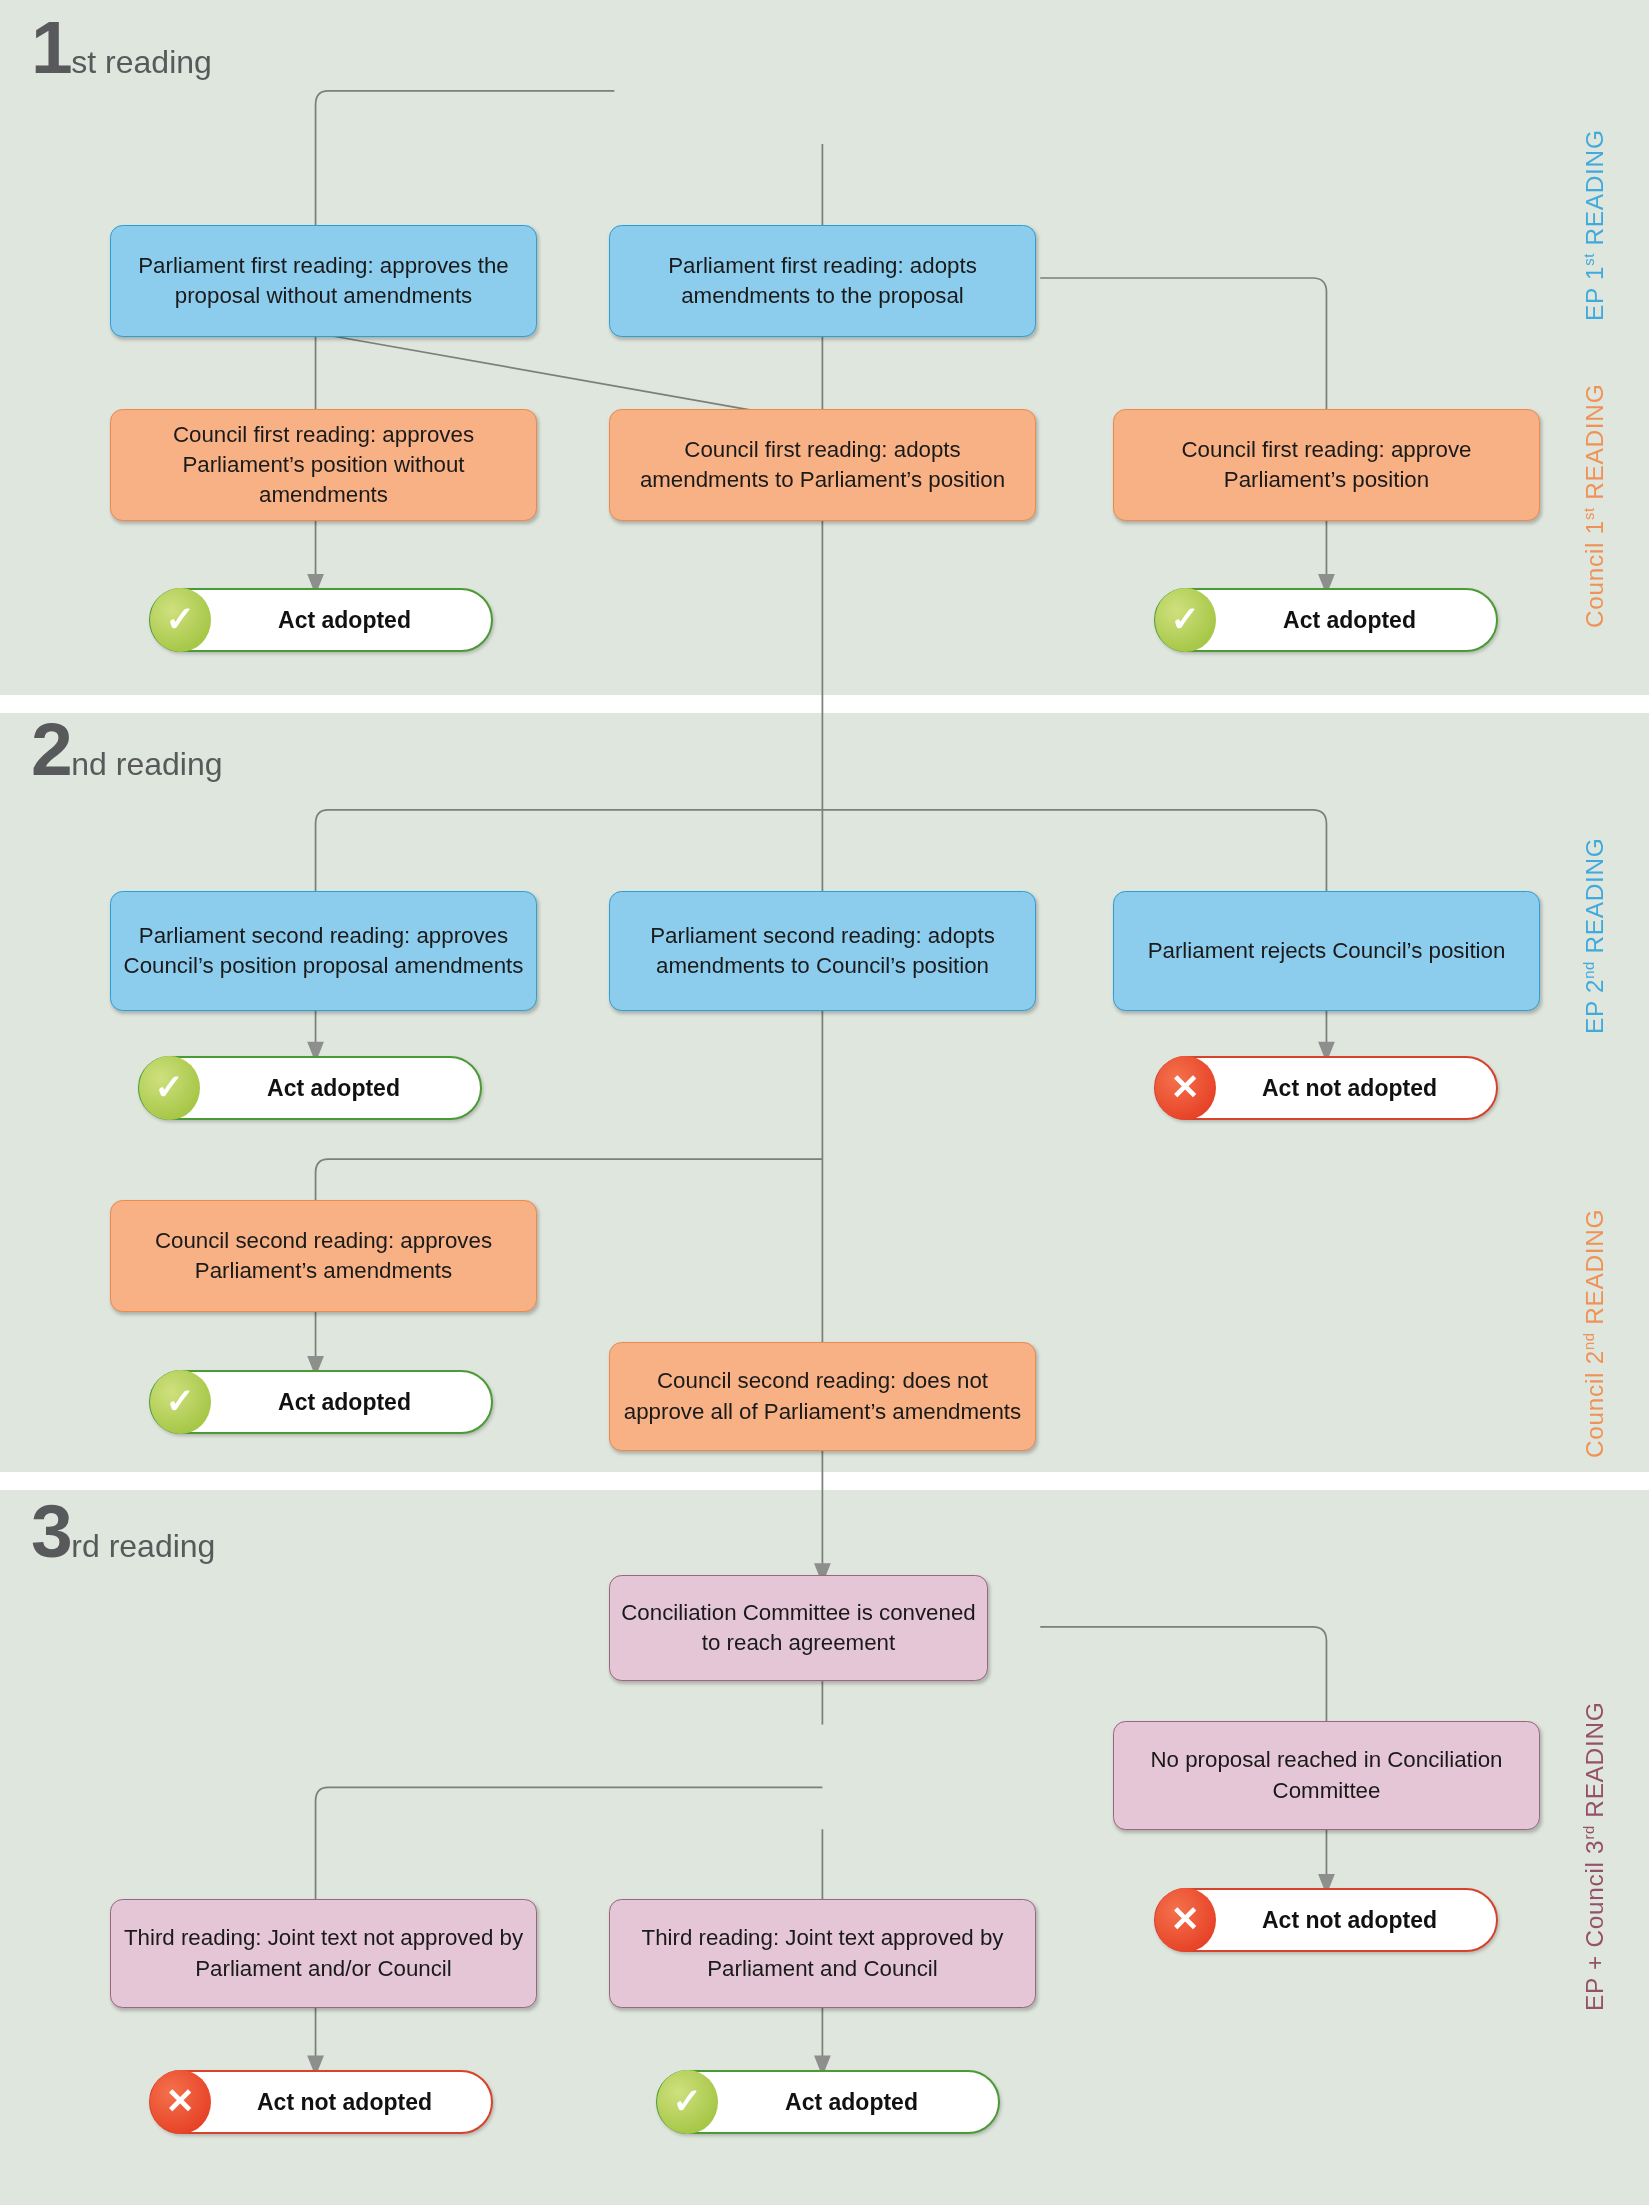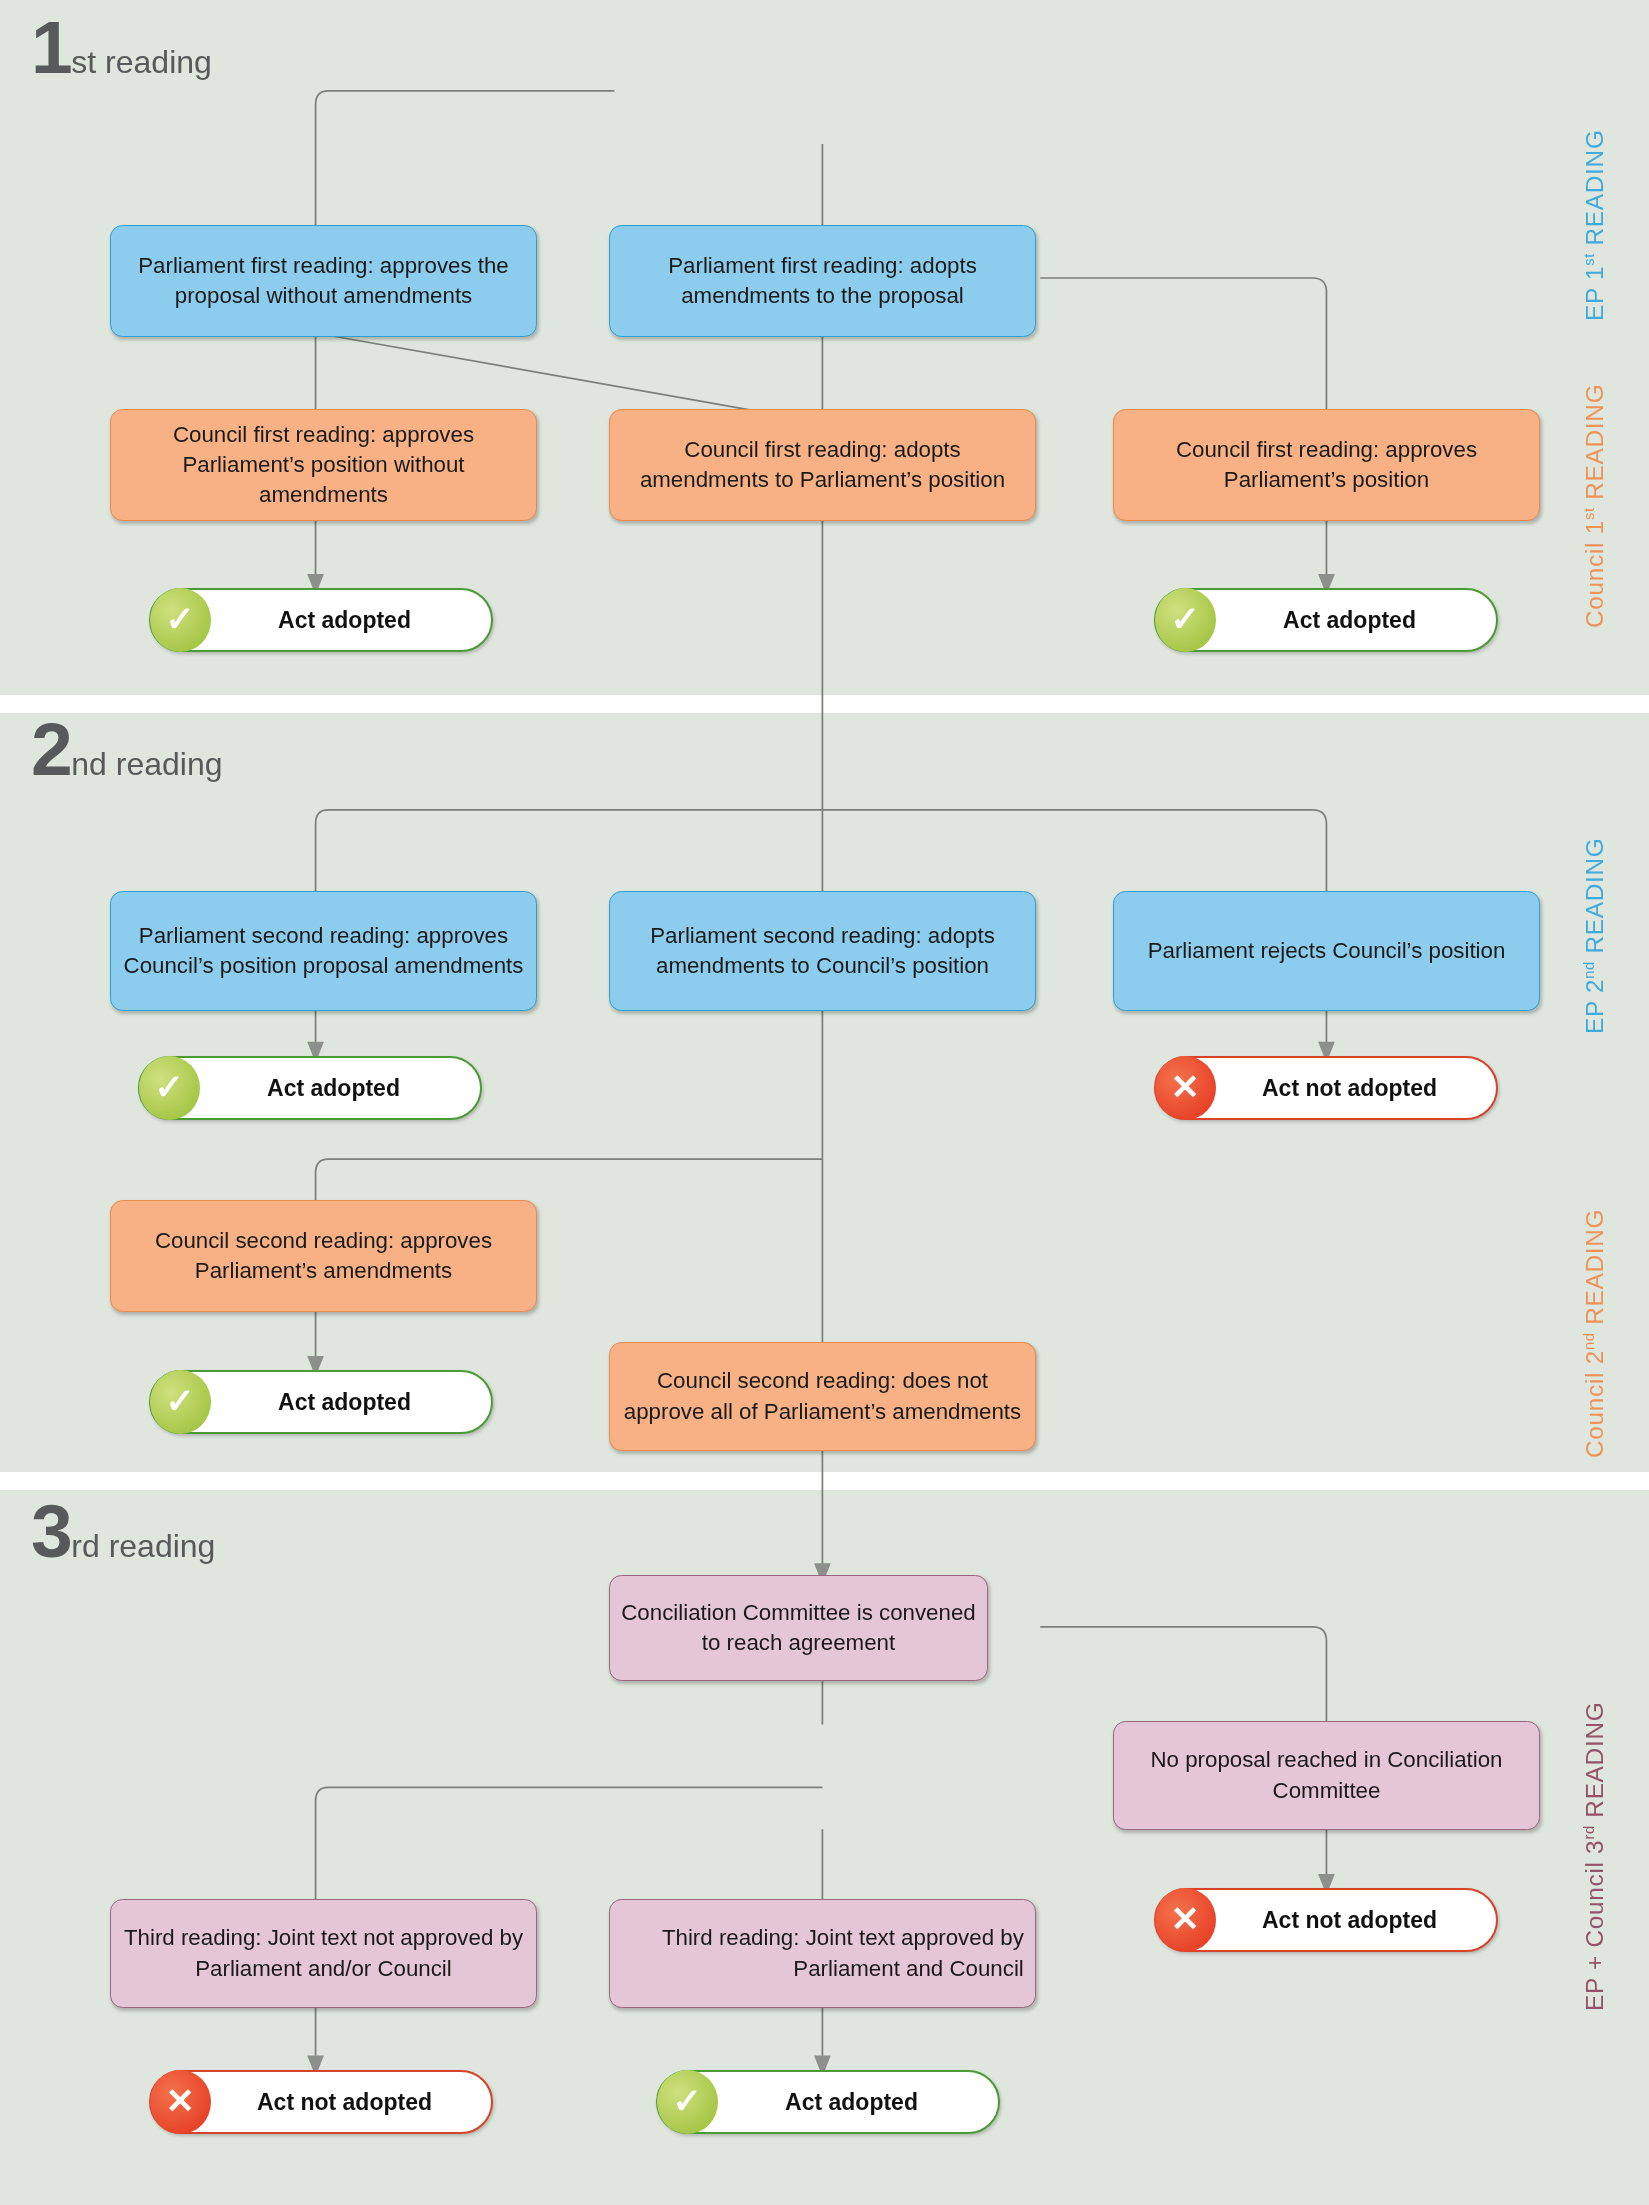--- a/index.html
+++ b/index.html
@@ -157,21 +157,21 @@
 
   <div class="node n-orange" style="left:110px;top:409px;width:427px;height:112px;">
     <span>Council first reading: approves Parliament’s position without amendments</span>
   </div>
 
   <div class="node n-orange" style="left:609px;top:409px;width:427px;height:112px;">
     <span>Council first reading: adopts amendments to Parliament’s position</span>
   </div>
 
   <div class="node n-orange" style="left:1113px;top:409px;width:427px;height:112px;">
-    <span>Council first reading: approves Parliament’s position</span>
+    <span>Council first reading: approve Parliament’s position</span>
   </div>
 
   <div class="pill pill-ok" style="left:149px;top:588px;width:344px;">
     <span class="badge">
         <span class="glyph">✓</span>
       </span>
     <span class="txt">Act adopted</span>
   </div>
 
   <div class="pill pill-ok" style="left:1154px;top:588px;width:344px;">
@@ -235,21 +235,21 @@
     <span class="badge">
         <span class="glyph">✕</span>
       </span>
     <span class="txt">Act not adopted</span>
   </div>
 
   <div class="node n-pink" style="left:110px;top:1899px;width:427px;height:109px;">
     <span>Third reading: Joint text not approved by Parliament and/or Council</span>
   </div>
 
-  <div class="node n-pink" style="left:609px;top:1899px;width:427px;height:109px;text-align:right;">
+  <div class="node n-pink" style="left:609px;top:1899px;width:427px;height:109px;">
     <span>Third reading: Joint text approved by Parliament and Council</span>
   </div>
 
   <div class="pill pill-no" style="left:149px;top:2070px;width:344px;">
     <span class="badge">
         <span class="glyph">✕</span>
       </span>
     <span class="txt">Act not adopted</span>
   </div>
 

